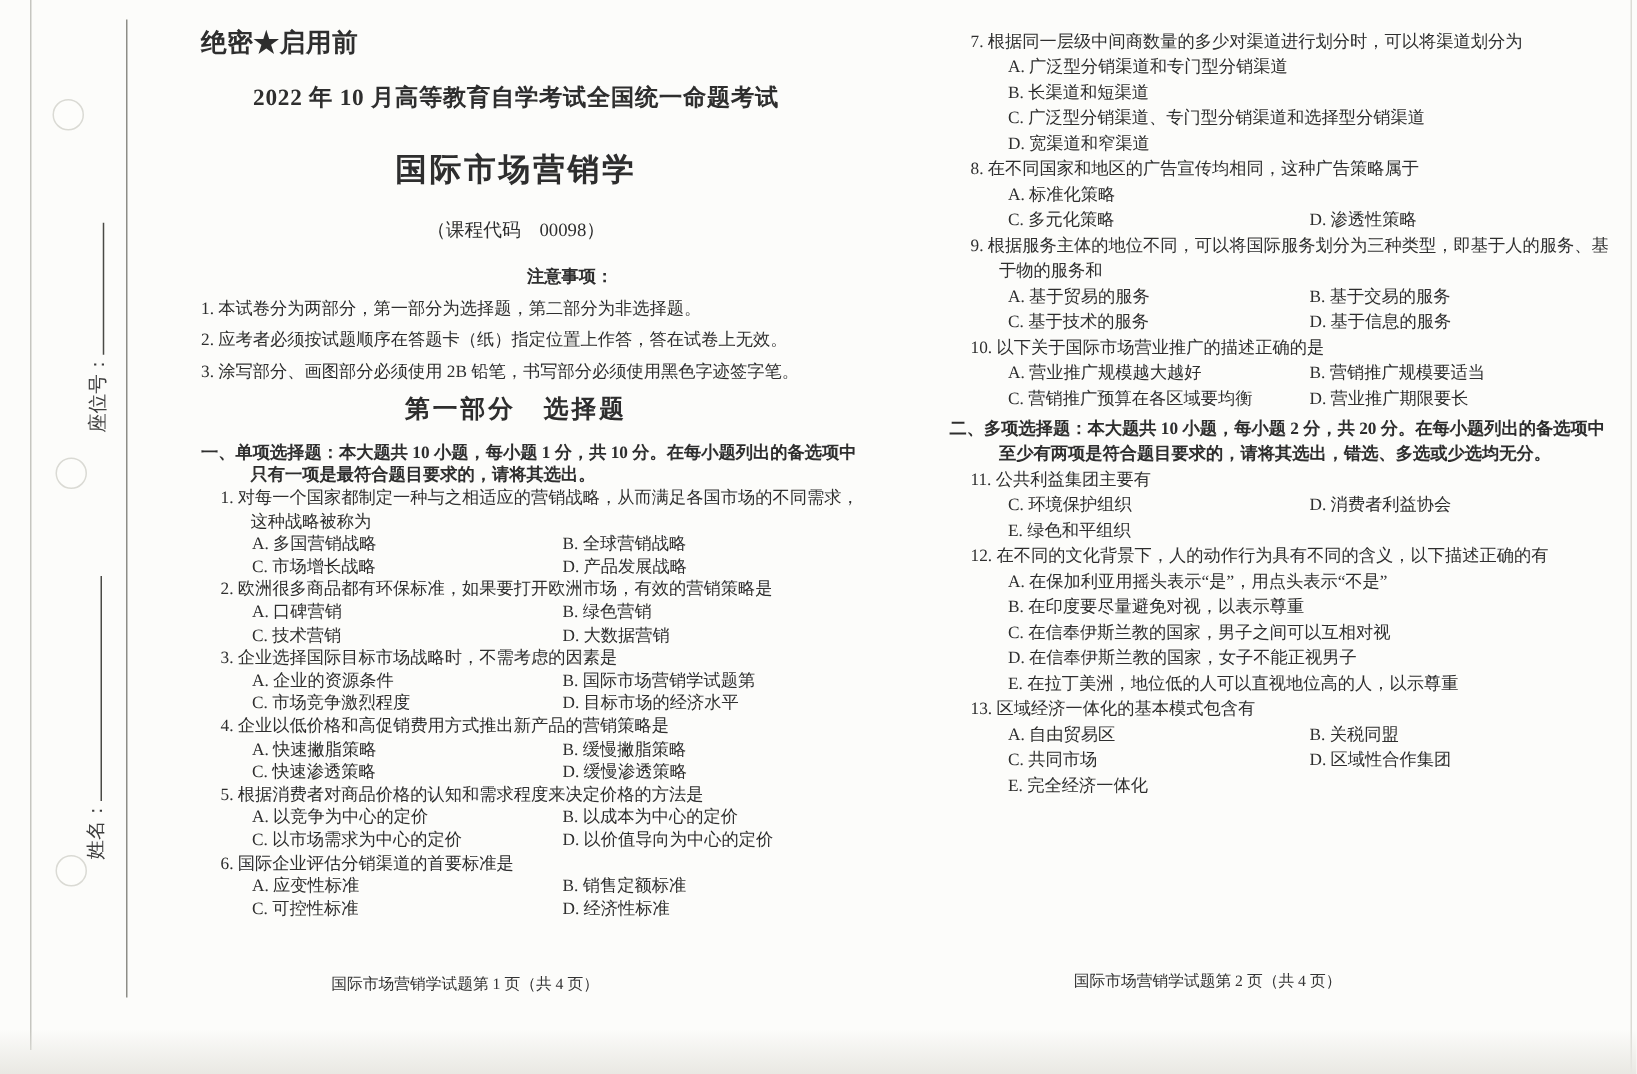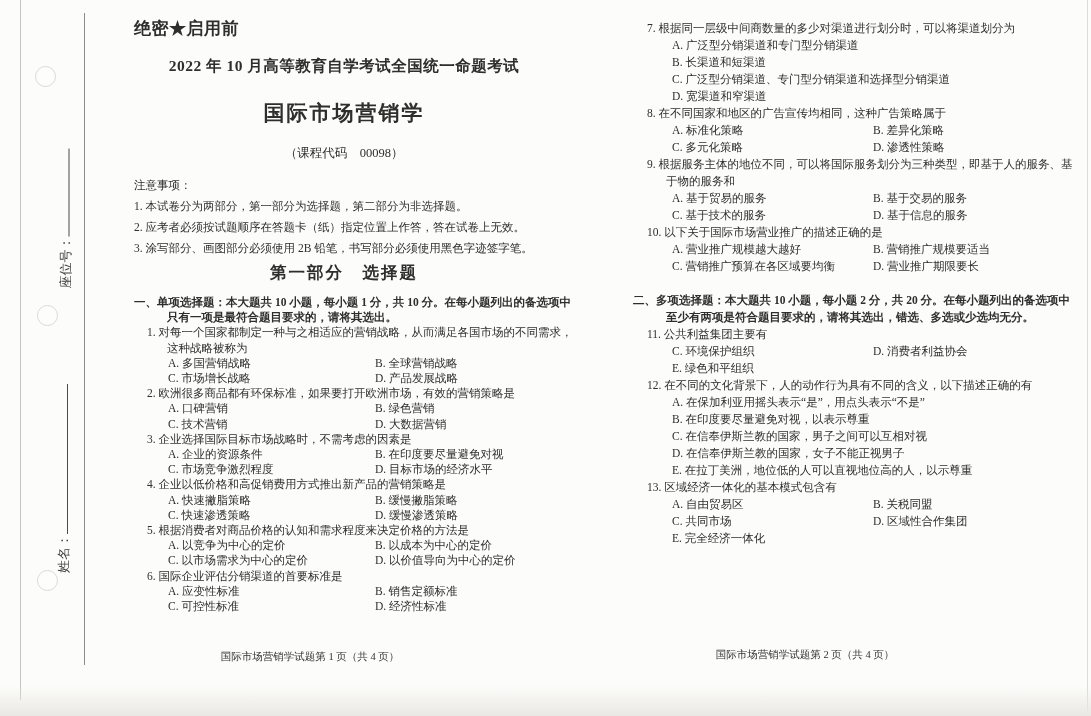--- a/index.html
+++ b/index.html
@@ -40,37 +40,37 @@
   .page2 { left:633px; top:15px; width:455px; height:690px; line-height:17px; padding-top:5px; }
   .row { white-space:nowrap; }
 
   
   .secret { font-weight:bold; font-size:17px; line-height:14px; letter-spacing:0.5px; }
   .hdrbox { width:420px; text-align:center; }
   .exam-title { margin-top:20px; font-size:15.5px; font-weight:bold; line-height:20px; letter-spacing:0.5px; }
   .subject-title { margin-top:22px; font-size:21px; font-weight:bold; line-height:30px; letter-spacing:2px; }
   .course-code { margin-top:17px; font-size:12.5px; line-height:16px; }
   .notices { margin-top:14px; line-height:21px; }
-  .notices-title { font-weight:normal; }
+  .notices-title { font-weight:bold;text-align:center; }
   .part-heading { margin-top:4px; width:420px; text-align:center;
     font-size:16.5px; font-weight:bold; line-height:20px; letter-spacing:2px; }
   .sec-block { margin-top:12px; }
   .sec-line { font-weight:bold; }
   .sec-wrap { padding-left:33px; font-weight:bold; }
 
   
   .ql  { padding-left:13px; }
   .qlw { padding-left:33px; }
   .opt1 { padding-left:34px; }
   .opt2 { display:grid; grid-template-columns:207px 1fr; padding-left:34px; }
   .page2 .ql   { padding-left:14px; }
   .page2 .qlw  { padding-left:33px; }
   .page2 .opt1 { padding-left:39px; }
   .page2 .opt2 { display:grid; grid-template-columns:201px 1fr; padding-left:39px; }
-  .page2 .sec-block { margin-top:17px; }
+  .page2 .sec-block { margin-top:3px; }
 
   .footer { position:absolute; font-size:10.5px; color:#333; text-align:center; line-height:14px; }
   .footer-1 { left:0; top:628px; width:352px; }
   .footer-2 { left:0; top:633px; width:344px; }
 </style>
 </head>
 <body>
 
 <div class="sheet">
 
@@ -127,21 +127,21 @@
       <div class="row opt2">
         <div>C. 技术营销</div>
         <div>D. 大数据营销</div>
       </div>
     </div>
 
     <div class="q">
       <div class="row ql">3. 企业选择国际目标市场战略时，不需考虑的因素是</div>
       <div class="row opt2">
         <div>A. 企业的资源条件</div>
-        <div>B. 在印度要尽量避免对视</div>
+        <div>B. 国际市场营销学试题第</div>
       </div>
       <div class="row opt2">
         <div>C. 市场竞争激烈程度</div>
         <div>D. 目标市场的经济水平</div>
       </div>
     </div>
 
     <div class="q">
       <div class="row ql">4. 企业以低价格和高促销费用方式推出新产品的营销策略是</div>
       <div class="row opt2">
@@ -188,21 +188,20 @@
       <div class="row opt1">A. 广泛型分销渠道和专门型分销渠道</div>
       <div class="row opt1">B. 长渠道和短渠道</div>
       <div class="row opt1">C. 广泛型分销渠道、专门型分销渠道和选择型分销渠道</div>
       <div class="row opt1">D. 宽渠道和窄渠道</div>
     </div>
 
     <div class="q">
       <div class="row ql">8. 在不同国家和地区的广告宣传均相同，这种广告策略属于</div>
       <div class="row opt2">
         <div>A. 标准化策略</div>
-        <div>B. 差异化策略</div>
       </div>
       <div class="row opt2">
         <div>C. 多元化策略</div>
         <div>D. 渗透性策略</div>
       </div>
     </div>
 
     <div class="q">
       <div class="row ql">9. 根据服务主体的地位不同，可以将国际服务划分为三种类型，即基于人的服务、基</div>
       <div class="row qlw">于物的服务和</div>

